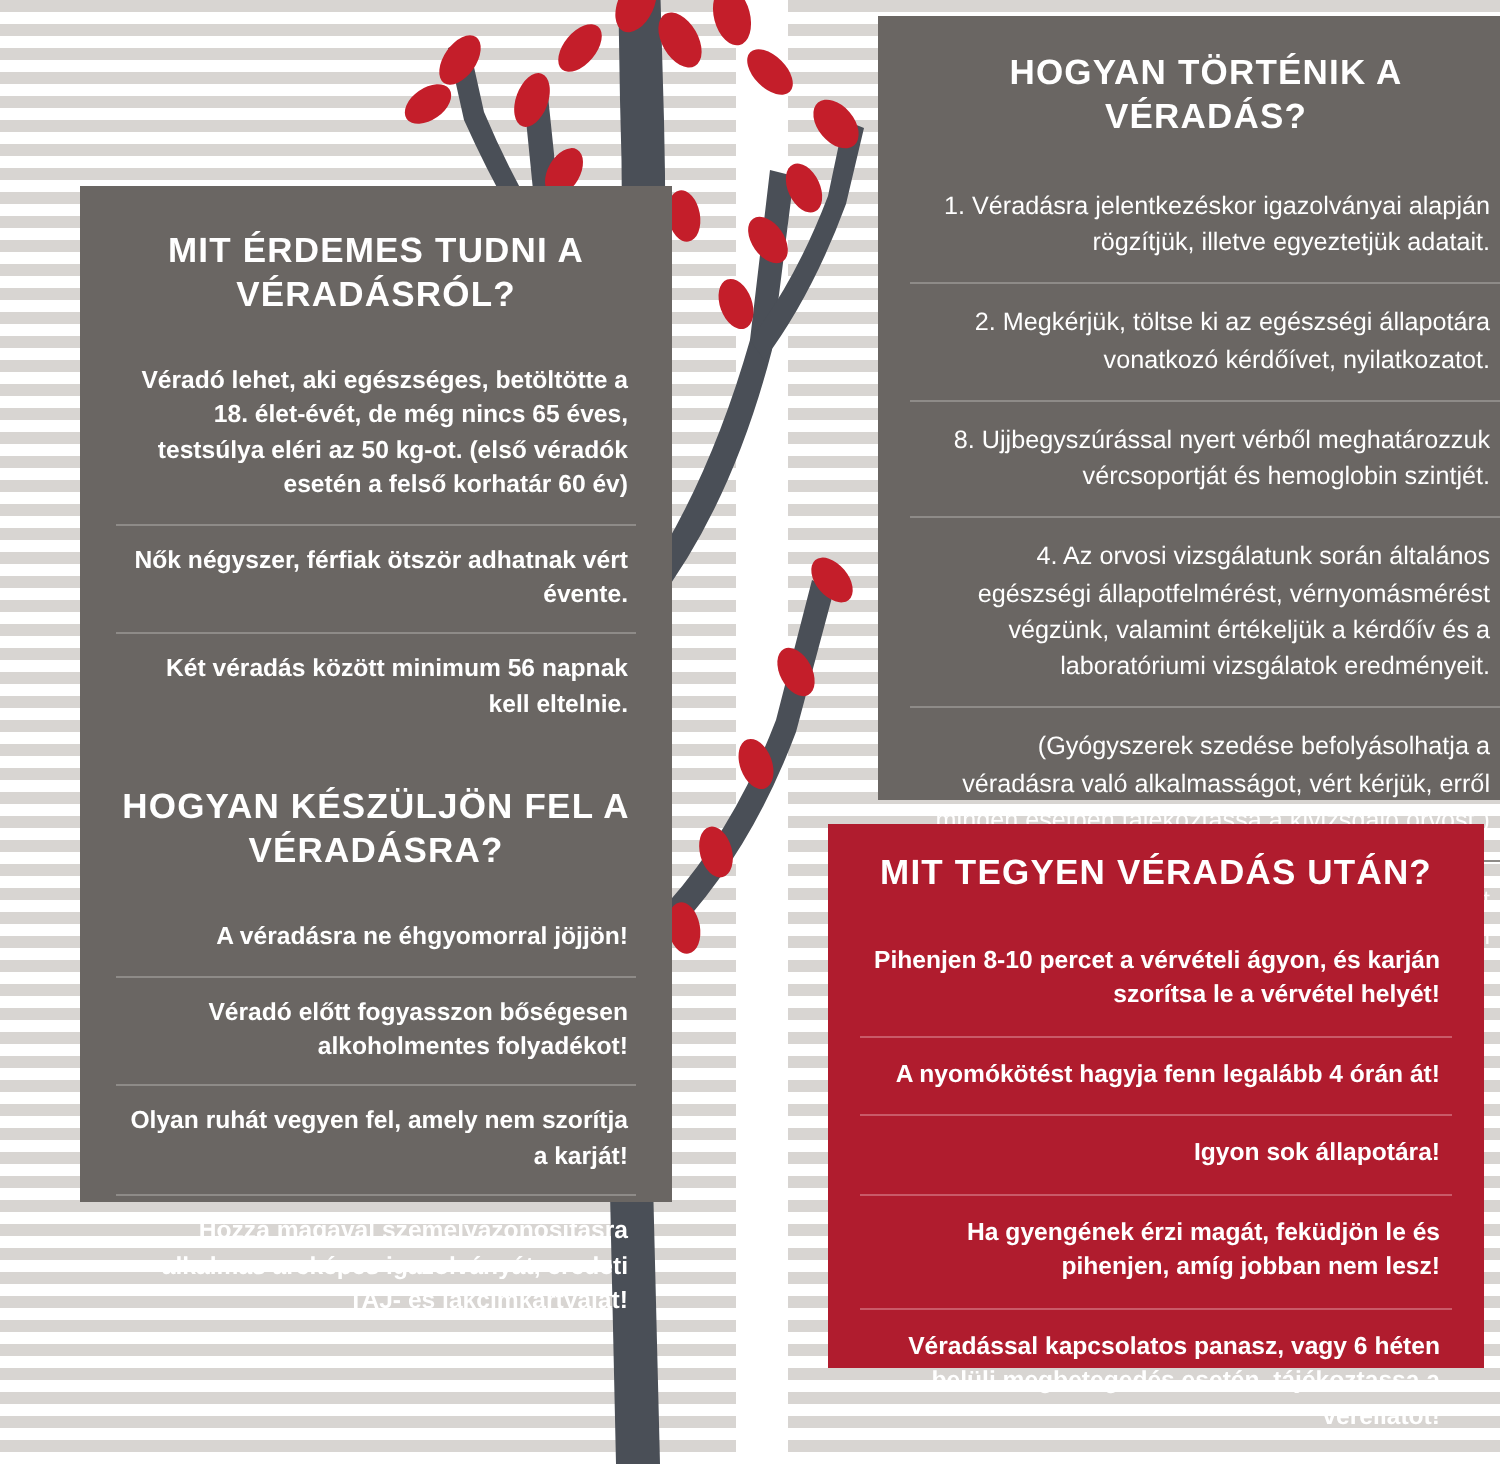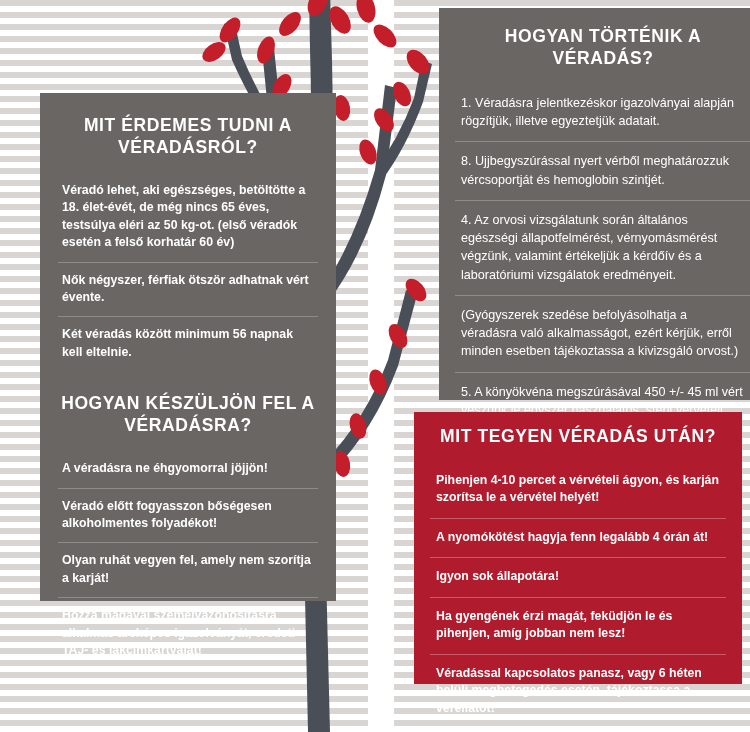--- a/index.html
+++ b/index.html
@@ -89,21 +89,21 @@
     font-weight: bold;
     letter-spacing: 0.6px;
     line-height: 1.25;
   }
   h2.card-title.second {
     margin-top: 22px;
   }
   .para {
     margin: 0;
     padding: 9px 4px 10px 4px;
-    text-align: left;
+    text-align: right;
     font-size: 12.3px;
     line-height: 1.42;
     font-weight: bold;
   }
   .card-grey .para {
     border-bottom: 1px solid #8e8b88;
   }
   .card-grey .para.last {
     border-bottom: none;
   }
@@ -186,28 +186,29 @@
     <h2 class="card-title second">HOGYAN KÉSZÜLJÖN FEL A VÉRADÁSRA?</h2>
     <p class="para">A véradásra ne éhgyomorral jöjjön!</p>
     <p class="para">Véradó előtt fogyasszon bőségesen alkoholmentes folyadékot!</p>
     <p class="para">Olyan ruhát vegyen fel, amely nem szorítja a karját!</p>
     <p class="para last">Hozza magával személyazonosításra alkalmas arcképes igazolványát, eredeti TAJ- és lakcímkártyáját!</p>
   </div>
 
   <div class="card card-grey card-topright">
     <h2 class="card-title">HOGYAN TÖRTÉNIK A VÉRADÁS?</h2>
     <p class="para">1. Véradásra jelentkezéskor igazolványai alapján rögzítjük, illetve egyeztetjük adatait.</p>
+    <p class="para">2. Megkérjük, töltse ki az egészségi állapotára vonatkozó kérdőívet, nyilatkozatot.</p>
     <p class="para">8. Ujjbegyszúrással nyert vérből meghatározzuk vércsoportját és hemoglobin szintjét.</p>
     <p class="para">4. Az orvosi vizsgálatunk során általános egészségi állapotfelmérést, vérnyomásmérést végzünk, valamint értékeljük a kérdőív és a laboratóriumi vizsgálatok eredményeit.</p>
-    <p class="para">(Gyógyszerek szedése befolyásolhatja a véradásra való alkalmasságot, ezért kérjük, erről minden esetben tájékoztassa a kivizsgáló orvost.)</p>
+    <p class="para">(Gyógyszerek szedése befolyásolhatja a véradásra való alkalmasságot, vért kérjük, erről minden esetben tájékoztassa a kivizsgáló orvost.)</p>
     <p class="para last">5. A könyökvéna megszúrásával 450 +/- 45 ml vért veszünk le egyszer használatos, steril vérvételi zsákrendszerbe, 5-12 perc alatt.</p>
   </div>
 
   <div class="card card-red card-bottomright">
     <h2 class="card-title">MIT TEGYEN VÉRADÁS UTÁN?</h2>
-    <p class="para">Pihenjen 4-10 percet a vérvételi ágyon, és karján szorítsa le a vérvétel helyét!</p>
+    <p class="para">Pihenjen 8-10 percet a vérvételi ágyon, és karján szorítsa le a vérvétel helyét!</p>
     <p class="para">A nyomókötést hagyja fenn legalább 4 órán át!</p>
     <p class="para">Igyon sok állapotára!</p>
     <p class="para">Ha gyengének érzi magát, feküdjön le és pihenjen, amíg jobban nem lesz!</p>
     <p class="para last">Véradással kapcsolatos panasz, vagy 6 héten belüli megbetegedés esetén, tájékoztassa a vérellátót!</p>
   </div>
 
 </div>
 
 </body></html>

